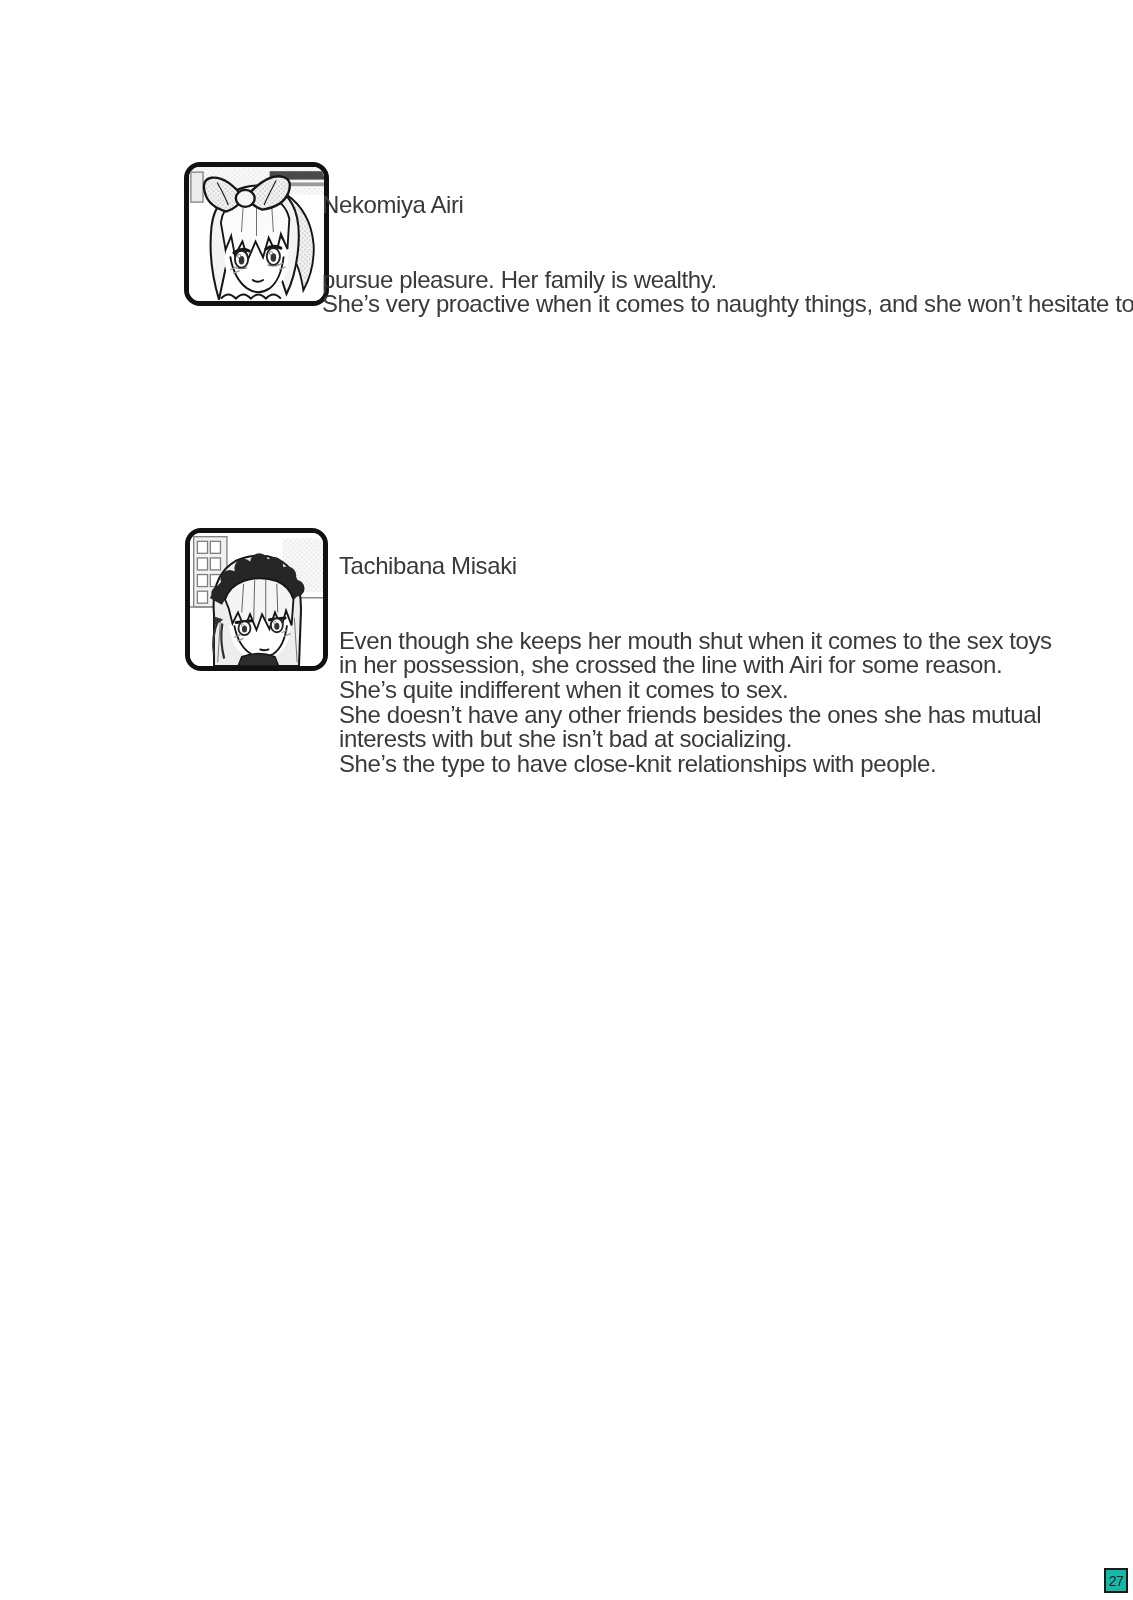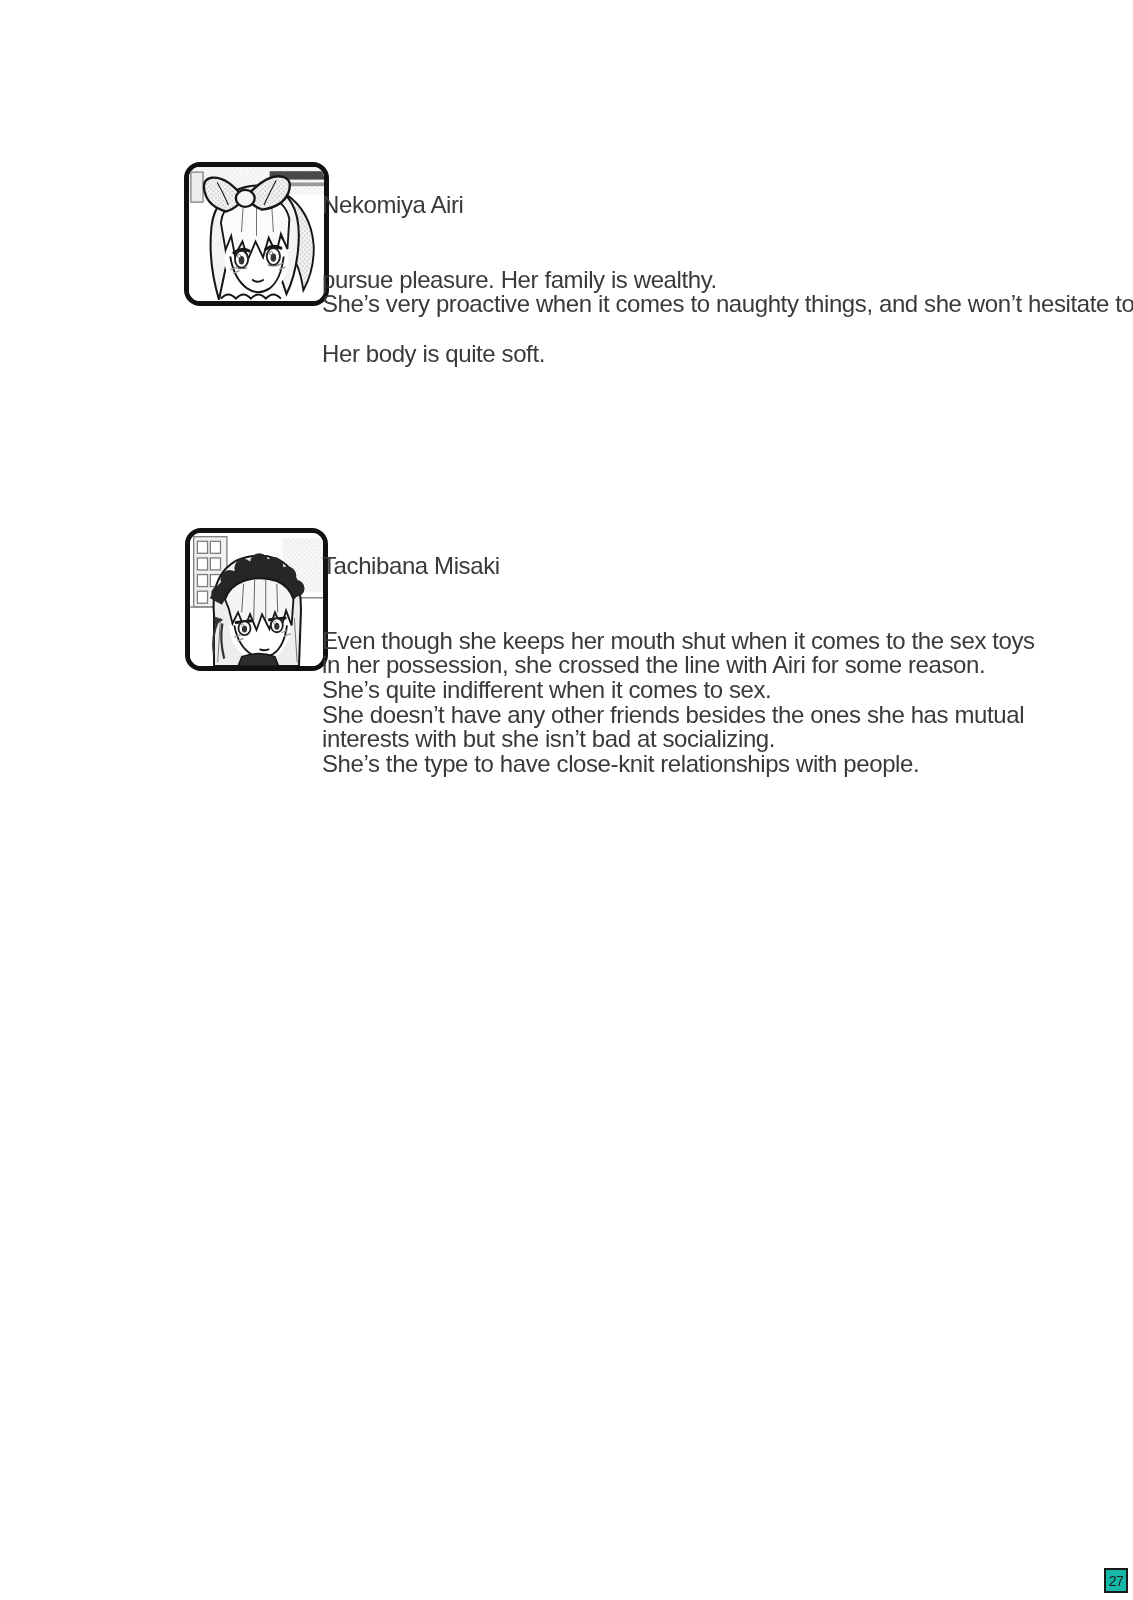--- a/index.html
+++ b/index.html
@@ -25,21 +25,21 @@
   .bio {
     position:absolute;
     left:322px;
     color:#3a3a3a;
     font-size:24px;
     letter-spacing:-0.4px;
     line-height:24.7px;
     white-space:pre;
   }
   .bio-1 { top:144px; }
-  .bio-2 { top:505px; }
+  .bio-2 { top:505px;margin-left:17px; }
   .bio .name { min-height:24.7px; }
   .bio .line { min-height:24.7px; }
 
   .page-number {
     position:absolute;
     left:1104px; top:1568px;
     width:24px; height:25px;
     box-sizing:border-box;
     border:2px solid #1a1a1a;
     background:#14b8a6;
@@ -97,21 +97,21 @@
       <path d="M62,31 Q84,7 100,11 Q111,14 106,28 Q100,43 78,46 Q66,42 62,31 Z" fill="url(#tone)" stroke="#161616" stroke-width="2.5"></path>
       <ellipse cx="60" cy="34" rx="10" ry="9" fill="#f6f6f6" stroke="#161616" stroke-width="2.5"></ellipse>
       <path d="M30,17 Q36,27 42,41 M93,15 Q87,26 80,41" fill="none" stroke="#161616" stroke-width="1.2"></path>
 
       <path d="M34,141 Q42,132 50,141 Q58,132 66,141 Q74,132 82,141 Q90,132 98,141" fill="none" stroke="#161616" stroke-width="2"></path>
     </svg>
   </figure>
 
   <div class="bio bio-1">
     <div class="name">Nekomiya Airi</div>
-    <div class="desc"><div class="line">pursue pleasure. Her family is wealthy.</div><div class="line">She’s very proactive when it comes to naughty things, and she won’t hesitate to</div><div class="line"></div><div class="line">Her body is quite soft.</div></div>
+    <div class="desc"><div class="line">pursue pleasure. Her family is wealthy.</div><div class="line">She’s very proactive when it comes to naughty things, and she won’t hesitate to</div><div class="line"></div></div>
   </div>
 
   <figure class="portrait portrait-2">
     <svg viewBox="0 0 144 144" preserveAspectRatio="xMidYMid slice">
       <rect width="144" height="144" fill="#ffffff"></rect>
 
       <g stroke="#7d7d7d" stroke-width="1.4" fill="#f1f1f1">
         <rect x="4" y="4" width="36" height="76"></rect>
         <rect x="8" y="9" width="11" height="13" fill="#fff"></rect>
         <rect x="22" y="9" width="11" height="13" fill="#fff"></rect>

